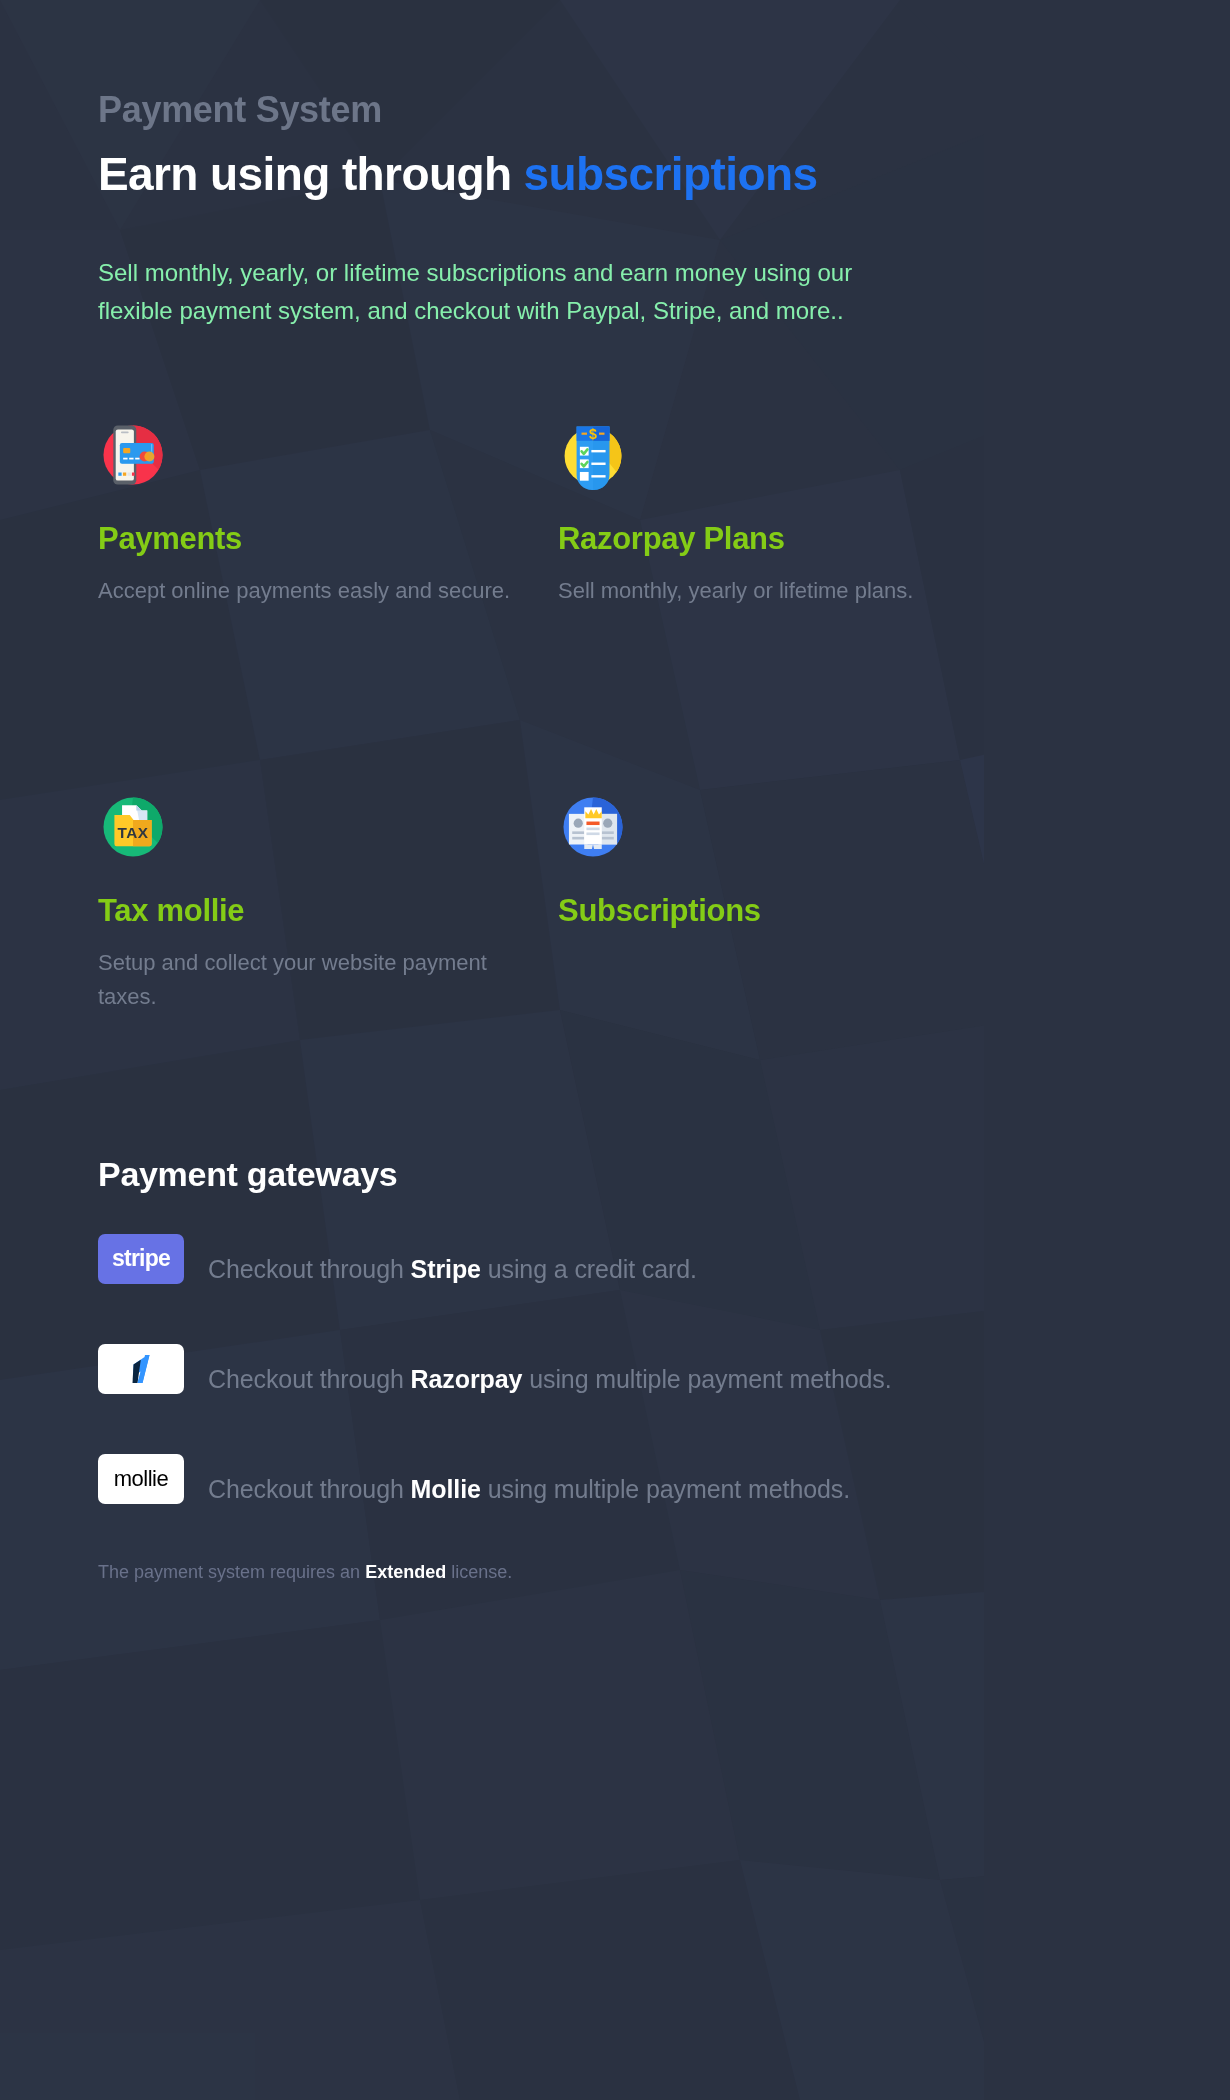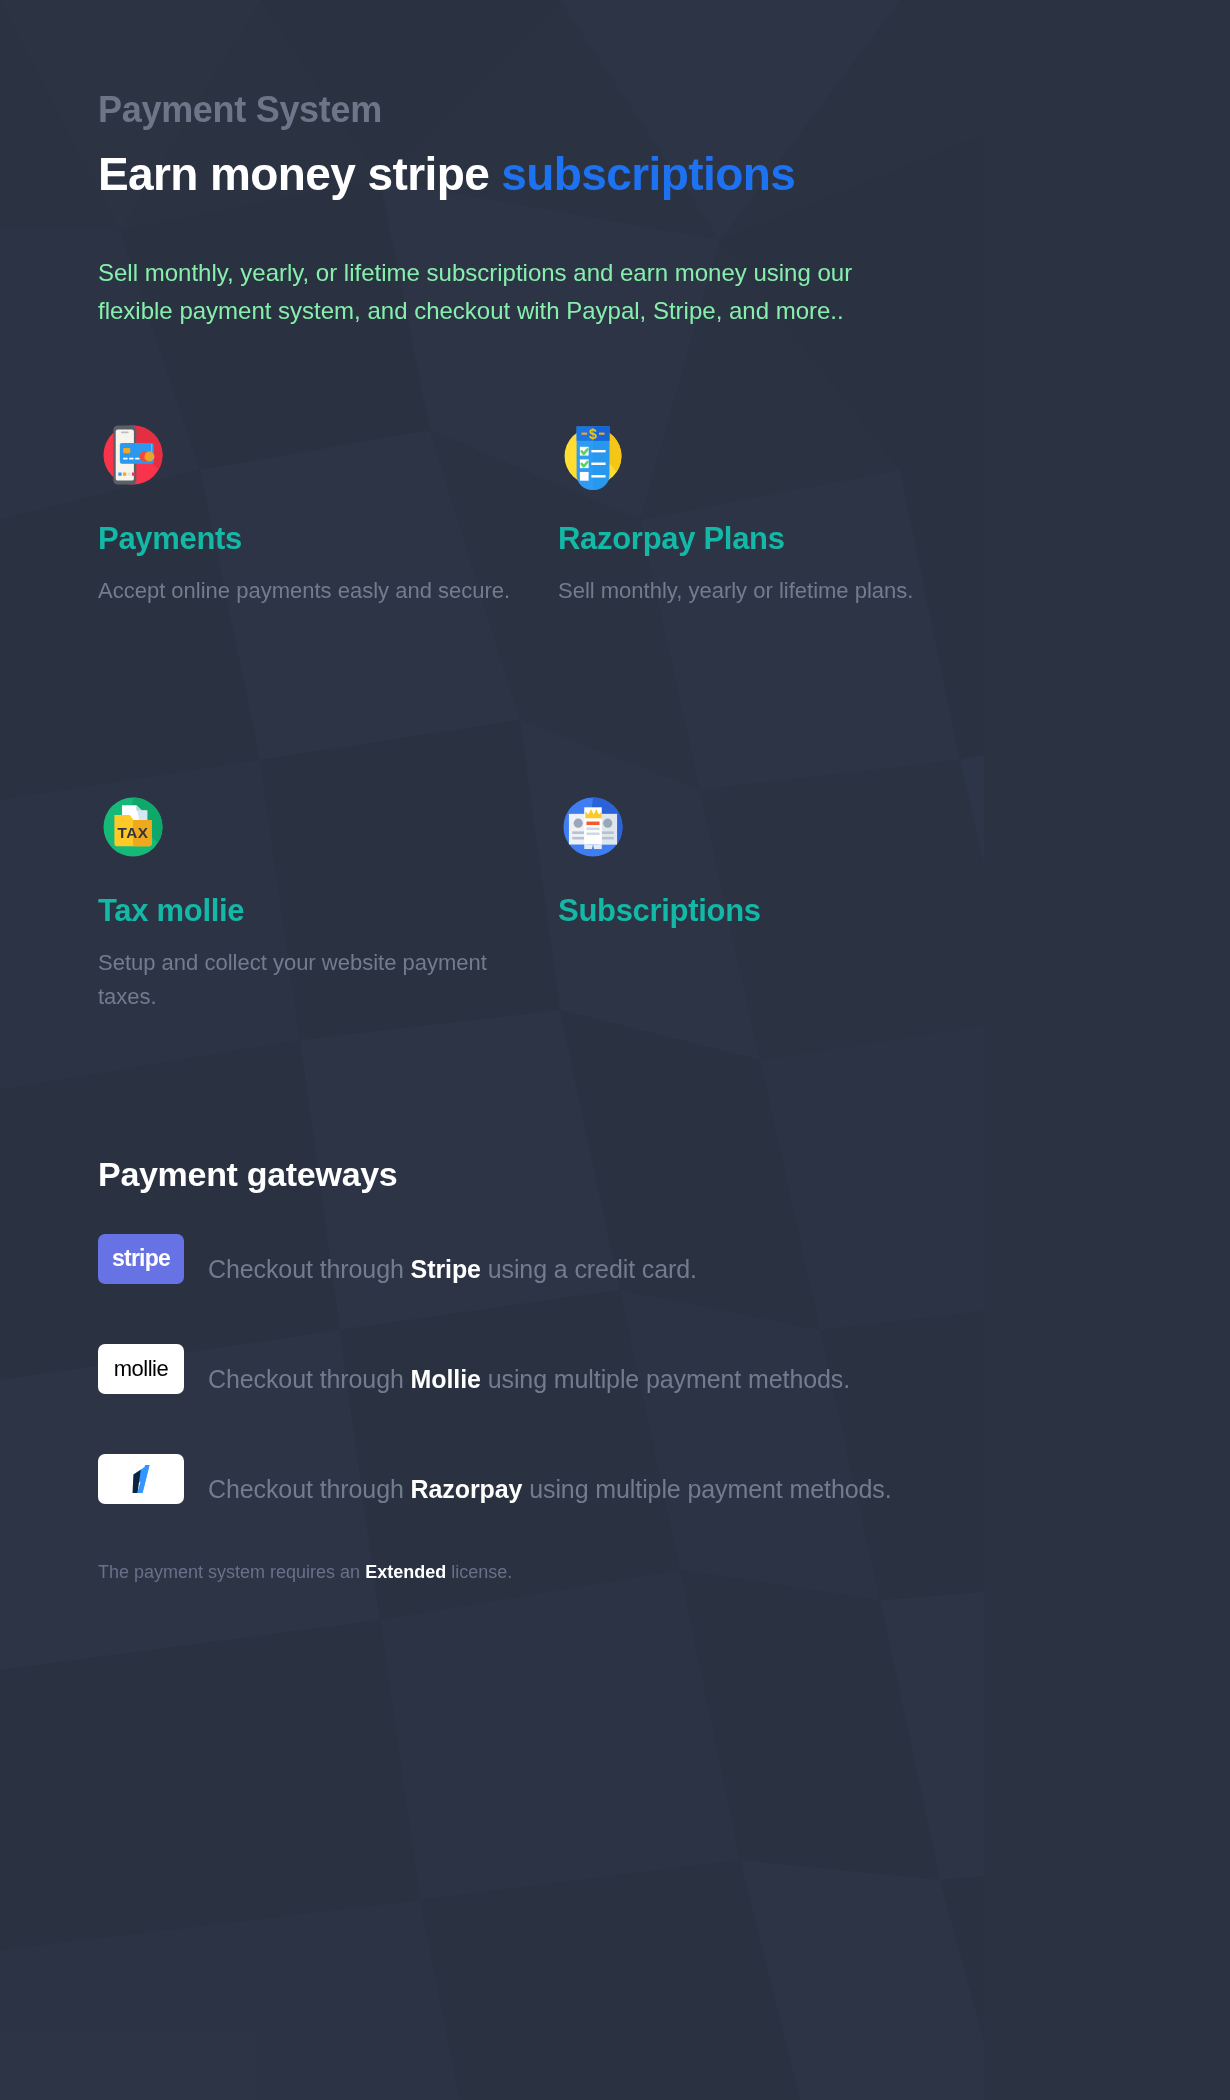--- a/index.html
+++ b/index.html
@@ -80,21 +80,21 @@
   .feature-icon {
     width: 70px;
     height: 70px;
     display: block;
   }
 
   .feature-title {
     margin-top: 31px;
     font-size: 31px;
     font-weight: bold;
-    color: #14b8a6;
+    color: #84cc16;
     letter-spacing: -0.3px;
   }
 
   .feature-desc {
     margin-top: 17px;
     font-size: 22px;
     line-height: 1.55;
     color: #737c8e;
   }
 
@@ -210,21 +210,21 @@
       <polygon points="740,1860 940,1880 1000,2100 800,2100" fill="#2e3649"></polygon>
       <polygon points="940,1880 1180,1860 1230,1840 1230,2100 1000,2100" fill="#2a3242"></polygon>
     </g>
   </svg>
 
   <div class="content">
 
     <section class="hero">
       <div class="eyebrow">Payment System</div>
 
-      <h1 class="headline"><span>Earn money stripe </span><span class="accent">subscriptions</span></h1>
+      <h1 class="headline"><span>Earn using through </span><span class="accent">subscriptions</span></h1>
 
       <p class="hero-desc">Sell monthly, yearly, or lifetime subscriptions and earn money using our flexible payment system, and checkout with Paypal, Stripe, and more..</p>
     </section>
 
     <section class="features">
 
       <div class="feature">
         <svg class="feature-icon" viewBox="0 0 64 64">
           <circle cx="32" cy="32" r="27" fill="#f9334b"></circle>
           <path d="M32 5a27 27 0 0 1 23.4 40.4L30 20z" fill="#e62e43"></path>
@@ -321,35 +321,35 @@
         <div class="gateway-row">
           <div class="gw-logo stripe">
             <span class="gw-stripe-text">stripe</span>
           </div>
           <div class="gw-text"><span>Checkout through </span><b>Stripe</b><span> using a credit card.</span></div>
         </div>
 
 
         <div class="gateway-row">
           <div class="gw-logo white">
-            <span class="gw-mollie-text">mollie</span>
-          </div>
-          <div class="gw-text"><span>Checkout through </span><b>Mollie</b><span> using multiple payment methods.</span></div>
-        </div>
-
-        <div class="gateway-row">
-          <div class="gw-logo white">
             <svg width="32" height="34" viewBox="0 0 32 34">
               <path d="M8.5 12.5L22.5 3 15.8 20.5 20 3h4.5L17.5 31h-5l3-11.5-7 5z" fill="#3395ff"></path>
               <path d="M8.5 12.5l7.3-4.7L12.5 31h-5z" fill="#0a2540"></path>
               <path d="M24.5 3L17.5 31h-5l9-28z" fill="#3395ff"></path>
             </svg>
           </div>
           <div class="gw-text"><span>Checkout through </span><b>Razorpay</b><span> using multiple payment methods.</span></div>
         </div>
 
+        <div class="gateway-row">
+          <div class="gw-logo white">
+            <span class="gw-mollie-text">mollie</span>
+          </div>
+          <div class="gw-text"><span>Checkout through </span><b>Mollie</b><span> using multiple payment methods.</span></div>
+        </div>
+
       </div>
 
       <div class="license-note"><span>The payment system requires an </span><b>Extended</b><span> license.</span></div>
     </section>
 
   </div>
 </div>
 
 </body></html>

